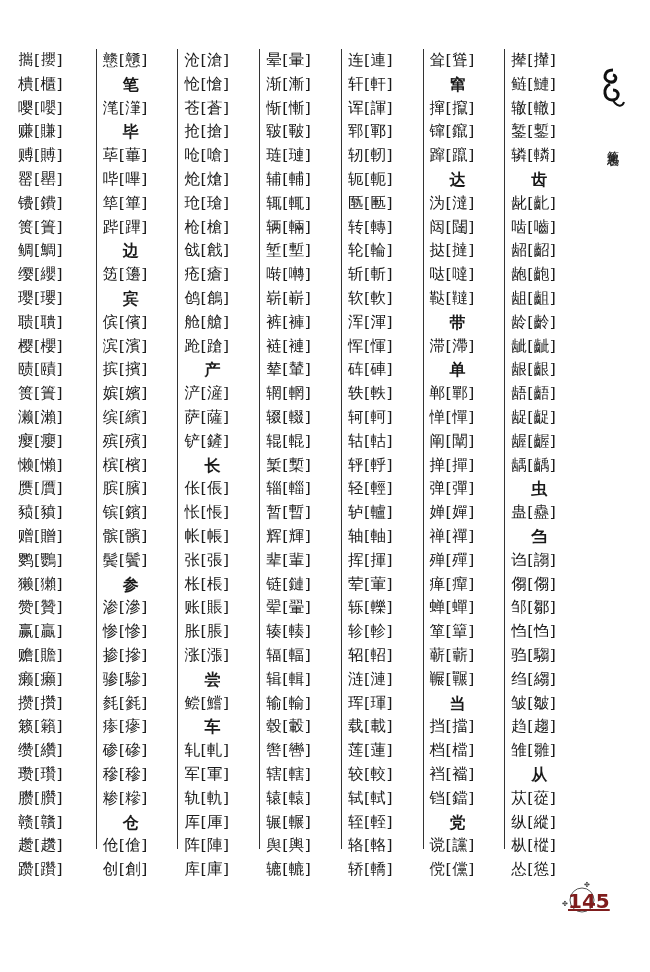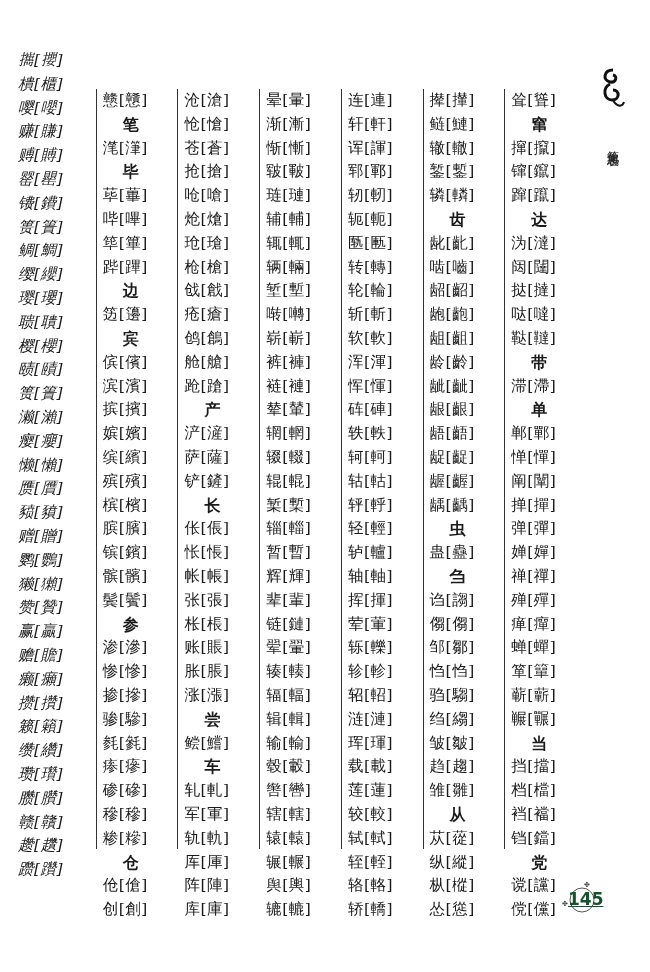--- a/index.html
+++ b/index.html
@@ -1,31 +1,31 @@
 <!DOCTYPE html>
 <html><head>
 <meta charset="utf-8">
 <style>
   html, body { margin: 0; padding: 0; background: #ffffff; }
   body { width: 650px; height: 972px; position: relative; overflow: hidden;
          font-family: "DejaVu Serif", "Liberation Serif", serif; color: #1a1a1a; }
   .table { position: absolute; left: 14px; top: 49px; width: 572px; height: 800px; display: flex; }
   .col { width: 82px; position: relative; box-sizing: border-box; }
-  .col + .col { border-left: 1.5px solid #333; margin-top: 40px; }
+  .col + .col { border-left: 1.5px solid #333; }
   .cell { height: 23.8px; line-height: 23.8px; font-size: 15.5px; white-space: nowrap;
           padding-left: 6px; letter-spacing: 0.5px; }
-  .col:first-child .cell { padding-left: 4px; font-style: italic; }
+  .col:first-child .cell { padding-left: 4px; }
   .cell.head { font-weight: bold; font-family: "DejaVu Sans", "Liberation Sans", sans-serif;
                padding-left: 26px; font-size: 16px; }
   .ornament { position: absolute; left: 598px; top: 66px; width: 30px; height: 46px; }
   .sidetext { position: absolute; left: 607px; top: 141px; width: 14px;
               writing-mode: vertical-rl; font-size: 12px; letter-spacing: 1px;
               font-family: "DejaVu Sans", "Liberation Sans", sans-serif; color: #222; }
-  .pagenum { position: absolute; left: 568px; top: 889px; font-size: 17px; font-weight: bold;
-             font-family: "DejaVu Sans", "Liberation Sans", sans-serif; color: #14532d; text-decoration: underline; }
+  .pagenum { position: absolute; left: 568px; top: 889px; font-size: 20px; font-weight: bold;
+             font-family: "DejaVu Sans", "Liberation Sans", sans-serif; color: #7f1d1d; text-decoration: underline; }
   .pagedeco { position: absolute; left: 556px; top: 878px; width: 50px; height: 40px; }
 </style>
 </head>
 <body>
 
 <div class="table" id="table">
     <div class="col">
       <div class="cell">𢹂[攖]</div>
       <div class="cell">樻[櫃]</div>
       <div class="cell">嘤[嚶]</div>
@@ -204,20 +204,57 @@
       <div class="cell">珲[琿]</div>
       <div class="cell">载[載]</div>
       <div class="cell">莲[蓮]</div>
       <div class="cell">较[較]</div>
       <div class="cell">轼[軾]</div>
       <div class="cell">轾[輊]</div>
       <div class="cell">辂[輅]</div>
       <div class="cell">轿[轎]</div>
     </div>
     <div class="col">
+      <div class="cell">耸[聳]</div>
+      <div class="cell head">窜</div>
+      <div class="cell">撺[攛]</div>
+      <div class="cell">镩[鑹]</div>
+      <div class="cell">蹿[躥]</div>
+      <div class="cell head">达</div>
+      <div class="cell">沩[澾]</div>
+      <div class="cell">闼[闥]</div>
+      <div class="cell">挞[撻]</div>
+      <div class="cell">哒[噠]</div>
+      <div class="cell">鞑[韃]</div>
+      <div class="cell head">带</div>
+      <div class="cell">滞[滯]</div>
+      <div class="cell head">单</div>
+      <div class="cell">郸[鄲]</div>
+      <div class="cell">惮[憚]</div>
+      <div class="cell">阐[闡]</div>
+      <div class="cell">掸[撣]</div>
+      <div class="cell">弹[彈]</div>
+      <div class="cell">婵[嬋]</div>
+      <div class="cell">禅[禪]</div>
+      <div class="cell">殚[殫]</div>
+      <div class="cell">瘅[癉]</div>
+      <div class="cell">蝉[蟬]</div>
+      <div class="cell">箪[簞]</div>
+      <div class="cell">蕲[蘄]</div>
+      <div class="cell">冁[囅]</div>
+      <div class="cell head">当</div>
+      <div class="cell">挡[擋]</div>
+      <div class="cell">档[檔]</div>
+      <div class="cell">裆[襠]</div>
+      <div class="cell">铛[鐺]</div>
+      <div class="cell head">党</div>
+      <div class="cell">谠[讜]</div>
+      <div class="cell">傥[儻]</div>
+    </div>
+    <div class="col">
       <div class="cell">撵[攆]</div>
       <div class="cell">鲢[鰱]</div>
       <div class="cell">辙[轍]</div>
       <div class="cell">錾[鏨]</div>
       <div class="cell">辚[轔]</div>
       <div class="cell head">齿</div>
       <div class="cell">龀[齔]</div>
       <div class="cell">啮[嚙]</div>
       <div class="cell">龆[齠]</div>
       <div class="cell">龅[齙]</div>
@@ -240,57 +277,20 @@
       <div class="cell">绉[縐]</div>
       <div class="cell">皱[皺]</div>
       <div class="cell">趋[趨]</div>
       <div class="cell">雏[雛]</div>
       <div class="cell head">从</div>
       <div class="cell">苁[蓯]</div>
       <div class="cell">纵[縱]</div>
       <div class="cell">枞[樅]</div>
       <div class="cell">怂[慫]</div>
     </div>
-    <div class="col">
-      <div class="cell">耸[聳]</div>
-      <div class="cell head">窜</div>
-      <div class="cell">撺[攛]</div>
-      <div class="cell">镩[鑹]</div>
-      <div class="cell">蹿[躥]</div>
-      <div class="cell head">达</div>
-      <div class="cell">沩[澾]</div>
-      <div class="cell">闼[闥]</div>
-      <div class="cell">挞[撻]</div>
-      <div class="cell">哒[噠]</div>
-      <div class="cell">鞑[韃]</div>
-      <div class="cell head">带</div>
-      <div class="cell">滞[滯]</div>
-      <div class="cell head">单</div>
-      <div class="cell">郸[鄲]</div>
-      <div class="cell">惮[憚]</div>
-      <div class="cell">阐[闡]</div>
-      <div class="cell">掸[撣]</div>
-      <div class="cell">弹[彈]</div>
-      <div class="cell">婵[嬋]</div>
-      <div class="cell">禅[禪]</div>
-      <div class="cell">殚[殫]</div>
-      <div class="cell">瘅[癉]</div>
-      <div class="cell">蝉[蟬]</div>
-      <div class="cell">箪[簞]</div>
-      <div class="cell">蕲[蘄]</div>
-      <div class="cell">冁[囅]</div>
-      <div class="cell head">当</div>
-      <div class="cell">挡[擋]</div>
-      <div class="cell">档[檔]</div>
-      <div class="cell">裆[襠]</div>
-      <div class="cell">铛[鐺]</div>
-      <div class="cell head">党</div>
-      <div class="cell">谠[讜]</div>
-      <div class="cell">傥[儻]</div>
-    </div>
   </div>
 
 <svg class="ornament" viewBox="0 0 30 46">
   <path d="M15 4 C6 4 4 14 12 16 C18 17 20 10 15 9" fill="none" stroke="#111" stroke-width="3"></path>
   <path d="M12 18 C4 22 6 34 14 34 C22 34 22 24 15 24" fill="none" stroke="#111" stroke-width="3"></path>
   <path d="M15 34 C18 40 24 42 26 36" fill="none" stroke="#111" stroke-width="2"></path>
 </svg>
 <div class="sidetext">简化字总表</div>
 
 <svg class="pagedeco" viewBox="0 0 50 40">

